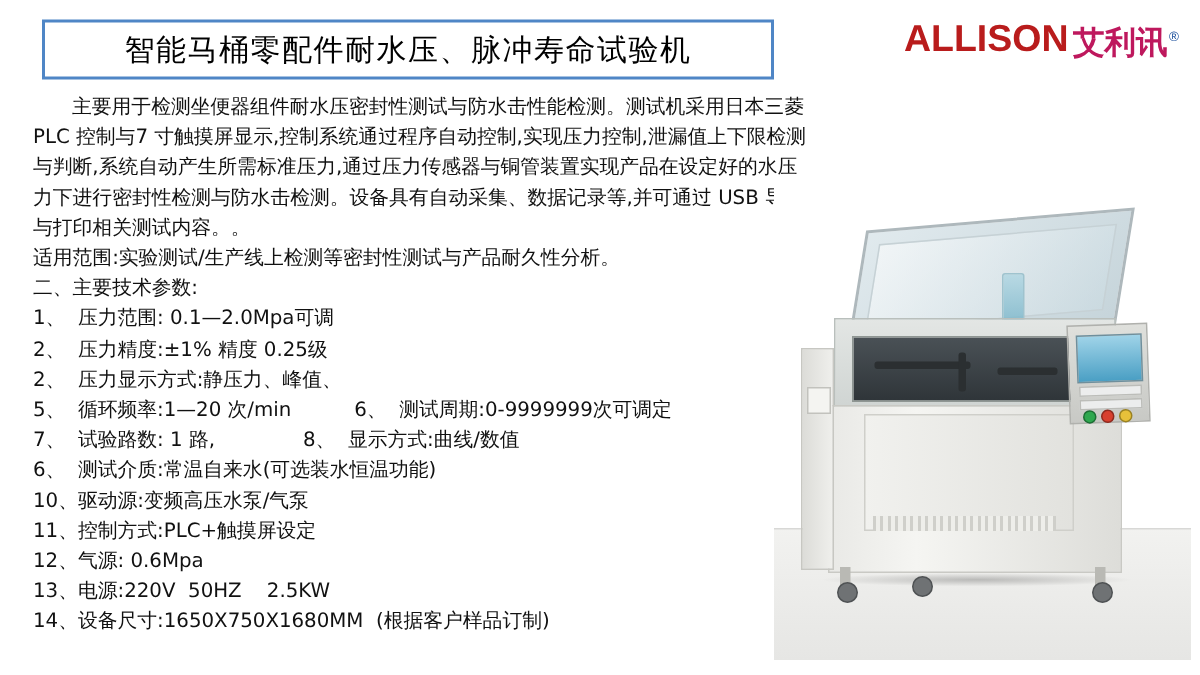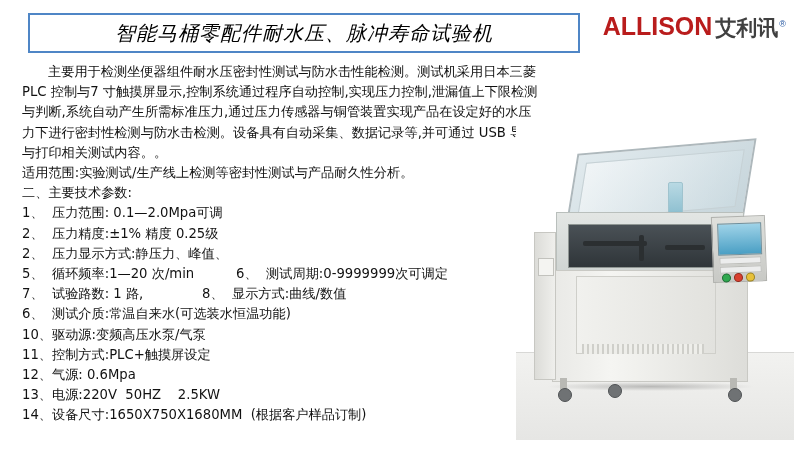--- a/index.html
+++ b/index.html
@@ -19,28 +19,27 @@
     width: 800px;
     height: 450px;
     background: #ffffff;
   }
 
   
   .title-box {
     position: absolute;
     left: 28px;
     top: 13px;
-    width: 552px;
+    width: 488px;
     height: 40px;
     border: 2px solid #4f86c6;
     box-sizing: border-box;
     display: flex;
     align-items: center;
     justify-content: center;
-    font-style: italic;
   }
   .title-text {
     font-size: 20px;
     letter-spacing: 1px;
     color: #000000;
     white-space: nowrap;
     font-family: "DejaVu Sans", sans-serif;
   }
 
   .logo-wrap {
@@ -54,21 +53,21 @@
     font-size: 25px;
     font-weight: bold;
     color: #b91c1c;
     letter-spacing: 0px;
     line-height: 1;
     font-family: "Liberation Sans", sans-serif;
   }
   .logo-cn {
     font-size: 21px;
     font-weight: bold;
-    color: #404040;
+    color: #be185d;
     line-height: 1;
     margin-left: 3px;
     font-family: "DejaVu Sans", sans-serif;
   }
   .logo-reg {
     font-size: 9px;
     color: #1b4f9c;
     vertical-align: super;
     margin-left: 1px;
     position: relative;

